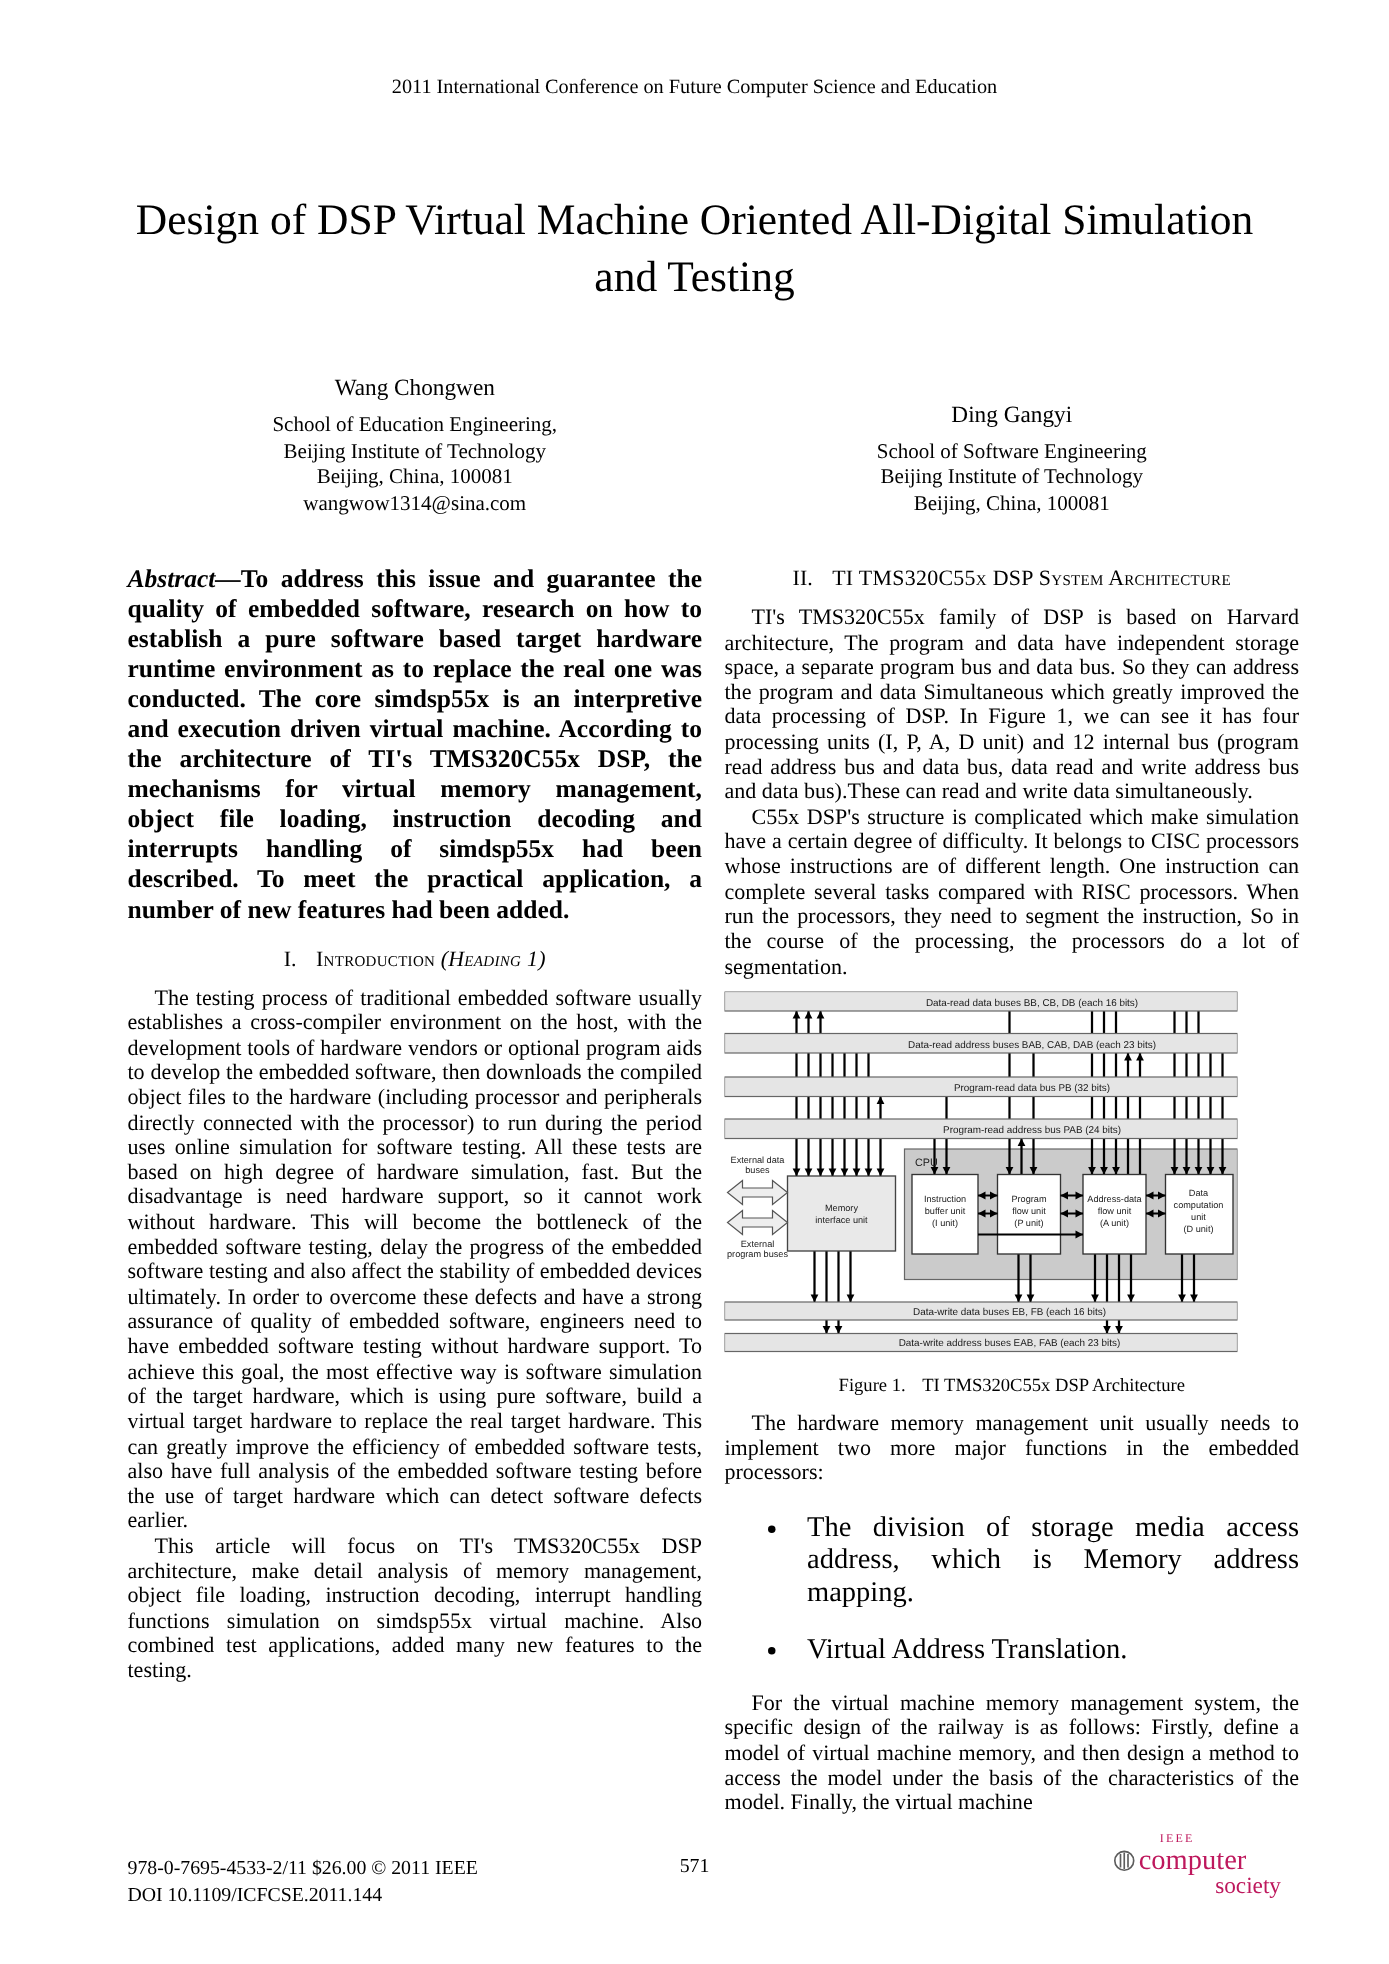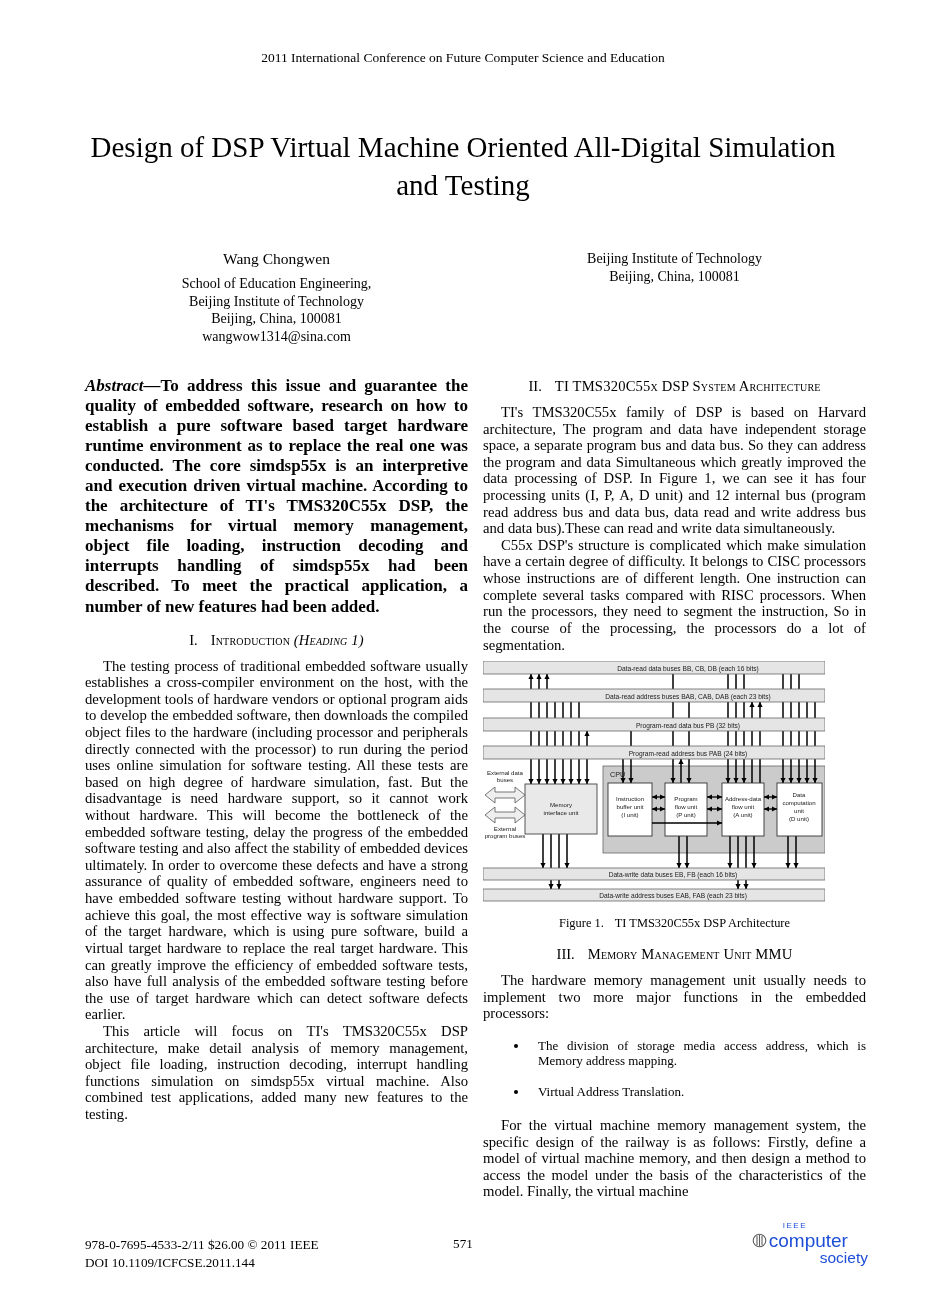--- a/index.html
+++ b/index.html
@@ -3,36 +3,36 @@
 <meta charset="utf-8">
 <style>
   html,body{margin:0;padding:0;}
   body{
     width:926px;height:1309px;position:relative;background:#ffffff;color:#000;
     font-family:"Liberation Serif", serif;
     -webkit-font-smoothing:antialiased;
   }
   .conf-header{position:absolute;top:50px;left:0;width:100%;text-align:center;font-size:13.5px;}
   .paper-title{position:absolute;top:128px;left:83px;width:760px;text-align:center;font-size:29px;line-height:1.32;}
-  .authors{position:absolute;top:250px;left:85px;display:flex;gap:15px;}
+  .authors{position:absolute;top:250px;left:85px;display:flex;gap:15px;align-items:flex-end;}
   .author{width:383px;text-align:center;}
   .author-name{font-size:15.5px;margin-bottom:7px;}
   .author-line{font-size:14px;line-height:1.26;}
   .columns{position:absolute;top:376px;left:85px;display:flex;gap:15px;}
   .col{width:383px;text-align:justify;}
   .abstract{font-weight:bold;font-size:17px;line-height:1.18;margin:0;}
   .abs-lead{font-style:italic;}
   .keywords{font-weight:bold;font-style:italic;font-size:13.6px;line-height:1.18;margin:14px 0 0 0;text-indent:18px;}
   .sec-heading{text-align:center;font-size:14.6px;margin:15px 0 9px 0;text-indent:0;}
   .sec-num{margin-right:13px;}
   .sc{font-variant:small-caps;letter-spacing:.2px;}
   .it{font-style:italic;}
   .body-p{font-size:14.7px;line-height:1.13;margin:0;text-indent:18px;}
   .bullets{margin:2px 0 2px 0;padding-left:46px;}
-  .bullets li{font-size:13px;line-height:1.13;padding-left:9px;margin:17px 0;text-align:justify;}
+  .bullets li{font-size:19px;line-height:1.13;padding-left:9px;margin:17px 0;text-align:justify;}
   .figure-wrap{margin-top:8px;}
   .fig-svg{display:block;}
   .fig-caption{text-align:center;font-size:12.4px;margin:9px 0 10px 0;text-indent:0;}
   .fig-cap-label{margin-right:11px;}
   
   .busbar{fill:#e5e5e5;stroke:#666;stroke-width:0.8;}
   .cpu-rect{fill:#cbcbcb;stroke:#666;stroke-width:0.8;}
   .mem-rect{fill:#e9e9e9;stroke:#444;stroke-width:0.9;}
   .unit-rect{fill:#ffffff;stroke:#333;stroke-width:0.9;}
   .fl{stroke:#000;stroke-width:1.5;}
@@ -40,41 +40,43 @@
   .ah{fill:#000;}
   .ext-arrow{fill:#eeeeee;stroke:#555;stroke-width:0.8;}
   .ftext{font-family:"Liberation Sans", sans-serif;fill:#1a1a1a;}
   .bus-label{font-size:6.6px;}
   .unit-label{font-size:6.1px;}
   .cpu-label{font-size:7.2px;}
   .ext-label{font-size:6.1px;}
   
   .footer-left{position:absolute;left:85px;top:1236px;font-size:13.2px;line-height:1.4;}
   .footer-page{position:absolute;left:0;top:1236px;width:100%;text-align:center;font-size:13.2px;}
-  .cs-logo{position:absolute;right:58px;top:1222px;color:#1d4ed8;font-family:Liberation Sans, sans-serif;line-height:1;}
+  .cs-logo{position:absolute;right:72px;top:1222px;color:#be185d;font-family:Liberation Serif, serif;line-height:1;}
   .cs-top{font-size:8px;letter-spacing:1.5px;margin-left:31px;margin-bottom:1px;}
   .cs-mid{font-size:19px;display:flex;align-items:center;gap:2px;}
   .cs-bot{font-size:15.5px;margin-left:68px;margin-top:0px;}
 </style>
 </head>
 <body>
 
 <div class="conf-header">2011 International Conference on Future Computer Science and Education</div>
 
 <h1 class="paper-title" style="font-weight:normal;margin:0;">Design of DSP Virtual Machine Oriented All-Digital Simulation and Testing</h1>
 
 <div class="authors">
   <div class="author">
     <div class="author-name">Wang Chongwen</div>
     <div class="author-line">School of Education Engineering,</div>
     <div class="author-line">Beijing Institute of Technology</div>
     <div class="author-line">Beijing, China, 100081</div>
     <div class="author-line">wangwow1314@sina.com</div>
   </div>
   <div class="author">
+    <div class="author-name">Ding Gangyi</div>
+    <div class="author-line">School of Software Engineering</div>
     <div class="author-line">Beijing Institute of Technology</div>
     <div class="author-line">Beijing, China, 100081</div>
   </div>
 </div>
 
 <div class="columns">
 
   <div class="col">
     <p class="abstract"><span class="abs-lead">Abstract—</span><span>To address this issue and guarantee the quality of embedded software, research on how to establish a pure software based target hardware runtime environment as to replace the real one was conducted. The core simdsp55x is an interpretive and execution driven virtual machine. According to the architecture of TI's TMS320C55x DSP, the mechanisms for virtual memory management, object file loading, instruction decoding and interrupts handling of simdsp55x had been described. To meet the practical application, a number of new features had been added.</span></p>
 
@@ -246,23 +248,20 @@
         <text class="ftext ext-label" x="22" y="114" text-anchor="middle">External data</text>
         <text class="ftext ext-label" x="22" y="121" text-anchor="middle">buses</text>
         <text class="ftext ext-label" x="22" y="170" text-anchor="middle">External</text>
         <text class="ftext ext-label" x="22" y="177" text-anchor="middle">program buses</text>
       </svg>
       <div class="fig-caption">
         <span class="fig-cap-label">Figure 1.</span><span>TI TMS320C55x DSP Architecture</span>
       </div>
     </div>
 
-    <div class="sec-heading">
-      <span class="sec-num">III.</span><span class="sc">Memory Management Unit MMU</span>
-    </div>
     <p class="body-p">The hardware memory management unit usually needs to implement two more major functions in the embedded processors:</p>
     <ul class="bullets">
       <li>The division of storage media access address, which is Memory address mapping.</li>
       <li>Virtual Address Translation.</li>
     </ul>
     <p class="body-p">For the virtual machine memory management system, the specific design of the railway is as follows: Firstly, define a model of virtual machine memory, and then design a method to access the model under the basis of the characteristics of the model. Finally, the virtual machine</p>
   </div>
 </div>
 
 <div class="footer-left">

